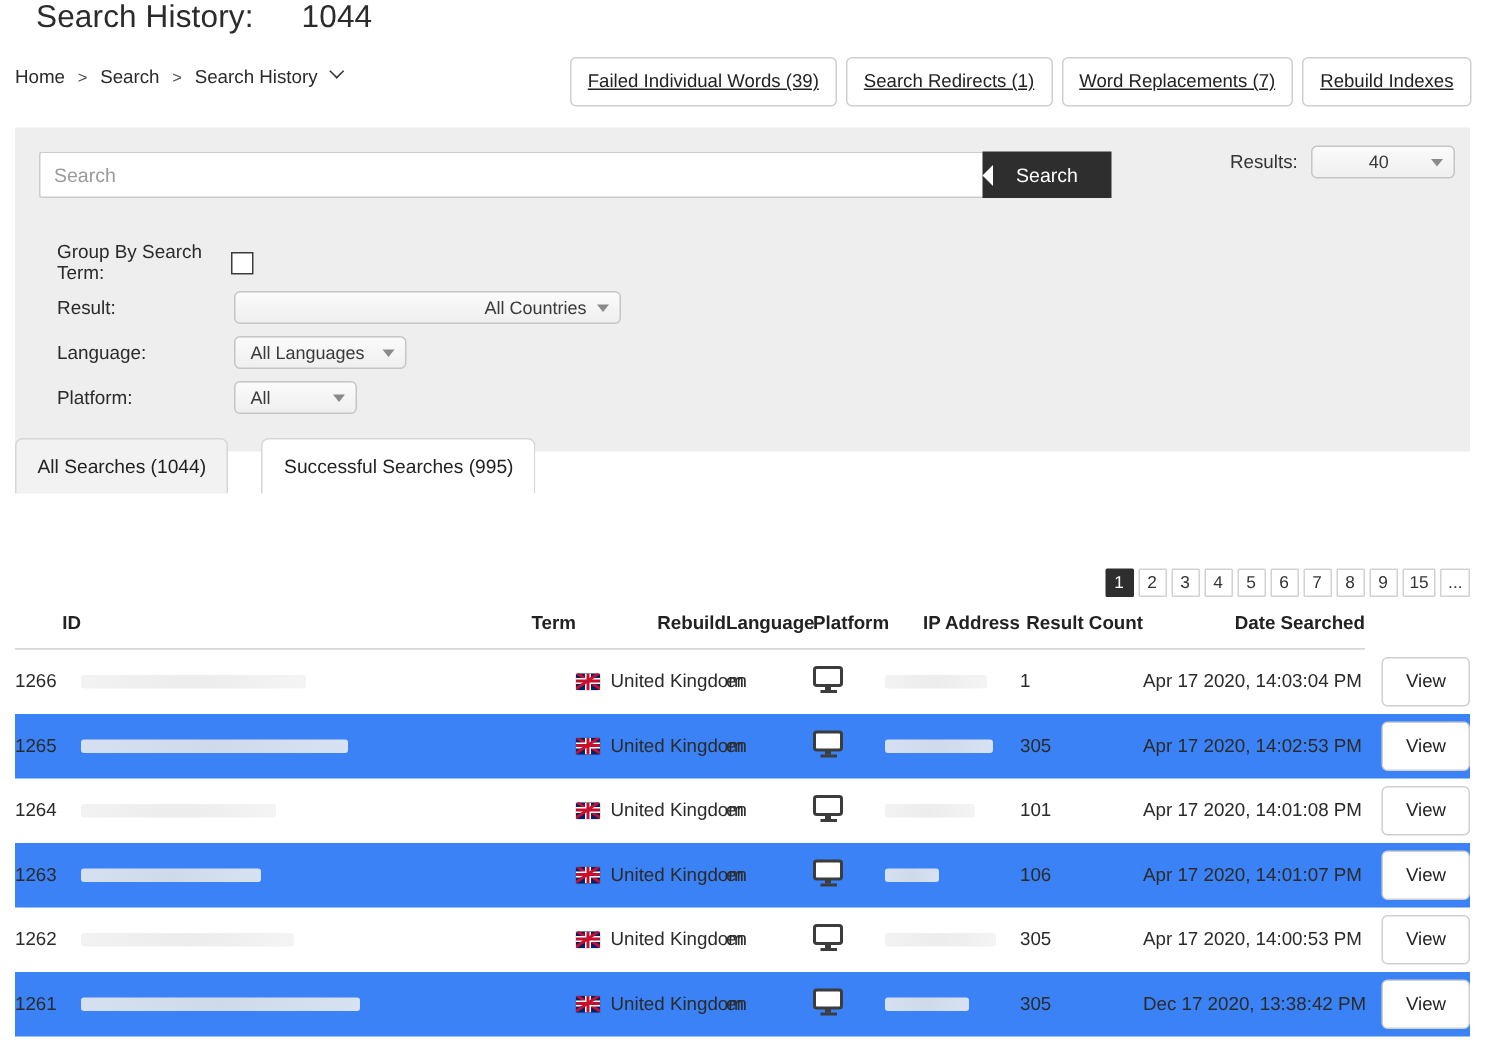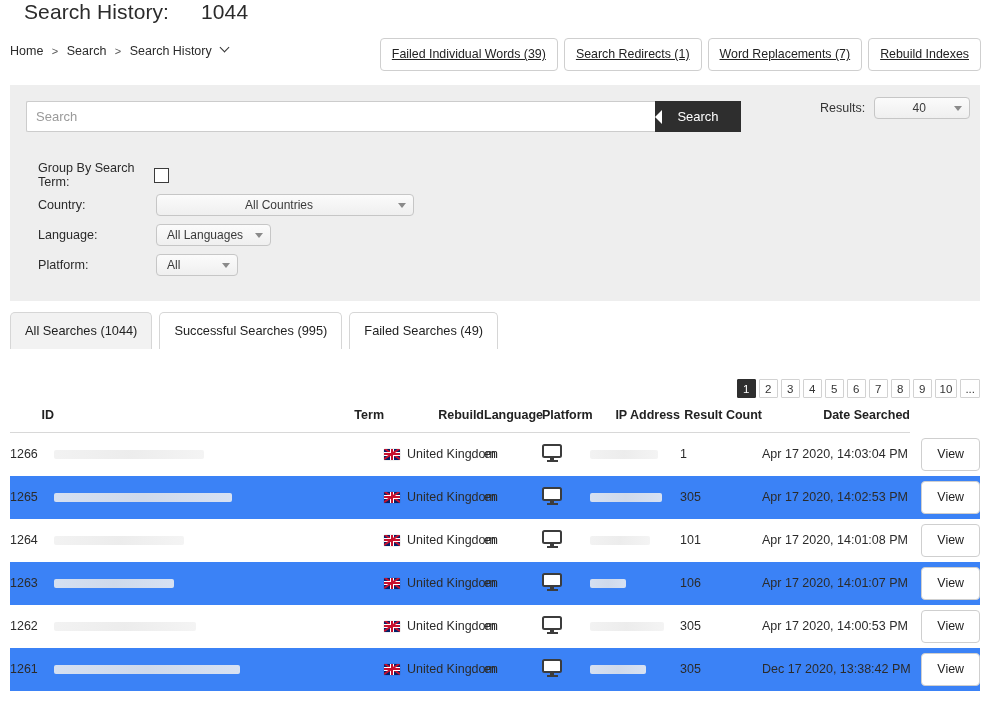--- a/index.html
+++ b/index.html
@@ -104,28 +104,28 @@
   .sel.results-sel { width: 96px; justify-content: center; padding: 0 14px 0 8px; }
 
   .filters { position: absolute; left: 28px; top: 75px; }
   .frow { display: flex; align-items: center; height: 30px; margin-bottom: 0px; }
   .frow .flabel { width: 118px; font-size: 12.6px; color: #2b2b2b; }
   .grp-check {
     width: 15px; height: 15px; border: 1.4px solid #3b3b3b;
     background: #fff; display: inline-block; cursor: pointer;
     margin-left: -2px;
   }
-  .sel.country-sel { width: 258px; height: 22px; padding: 0 22px 0 10px; justify-content: center; }
+  .sel.country-sel { width: 258px; height: 22px; padding: 0 22px 0 10px; justify-content: flex-end; }
   .sel.lang-sel    { width: 115px; height: 22px; padding: 0 22px 0 10px; justify-content: flex-start; }
   .sel.plat-sel    { width: 82px;  height: 22px; padding: 0 22px 0 10px; justify-content: flex-start; }
 
   
   .tabs {
-    position: absolute; left: 10px; top: 312px;
-    display: flex; gap: 7px;
+    position: absolute; left: 10px; top: 292px;
+    display: flex; gap: 22px;
   }
   .tab {
     border: 1px solid #d6d6d6; border-bottom: none;
     border-radius: 5px 5px 0 0; background: #ffffff;
     font-size: 12.8px; color: #222; padding: 10px 14px 11px 14px;
     white-space: nowrap; cursor: pointer; position: relative;
   }
   .tab.active { background: #f2f2f2; }
 
   
@@ -257,21 +257,21 @@
       <span class="caret"></span>
     </div>
   </div>
 
   <div class="filters">
     <div class="frow">
       <span class="flabel">Group By Search Term:</span>
       <span class="grp-check"></span>
     </div>
     <div class="frow">
-      <span class="flabel">Country:</span>
+      <span class="flabel">Result:</span>
       <div class="sel country-sel">
         <span>All Countries</span>
         <span class="caret"></span>
       </div>
     </div>
     <div class="frow">
       <span class="flabel">Language:</span>
       <div class="sel lang-sel">
         <span>All Languages</span>
         <span class="caret"></span>
@@ -283,34 +283,33 @@
         <span>All</span>
         <span class="caret"></span>
       </div>
     </div>
   </div>
 </div>
 
 <div class="tabs">
   <div class="tab active">All Searches (1044)</div>
   <div class="tab">Successful Searches (995)</div>
-  <div class="tab">Failed Searches (49)</div>
 </div>
 
 <div class="pagination">
   <div class="pg active">1</div>
   <div class="pg">2</div>
   <div class="pg">3</div>
   <div class="pg">4</div>
   <div class="pg">5</div>
   <div class="pg">6</div>
   <div class="pg">7</div>
   <div class="pg">8</div>
   <div class="pg">9</div>
-  <div class="pg">10</div>
+  <div class="pg">15</div>
   <div class="pg">...</div>
 </div>
 
 <div class="table-wrap">
   <table class="grid">
     <colgroup>
       <col class="c-id">
         <col class="c-term">
         <col class="c-ctry">
         <col class="c-lang">

